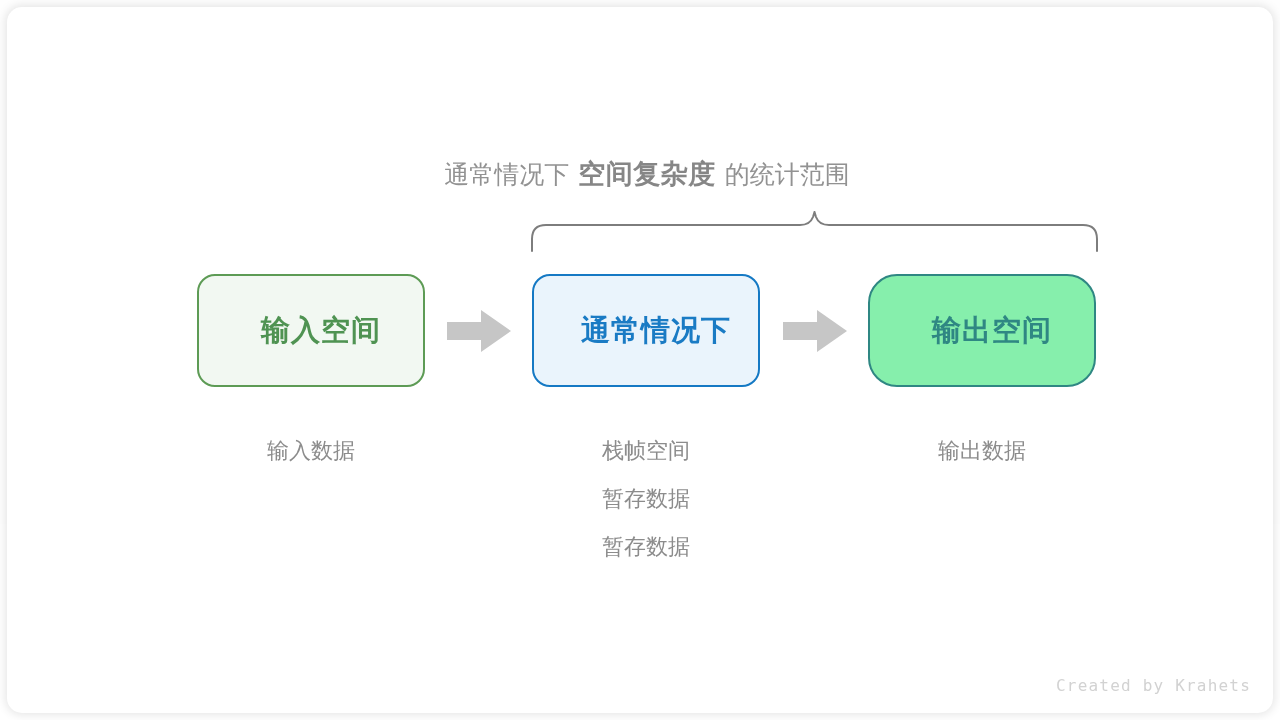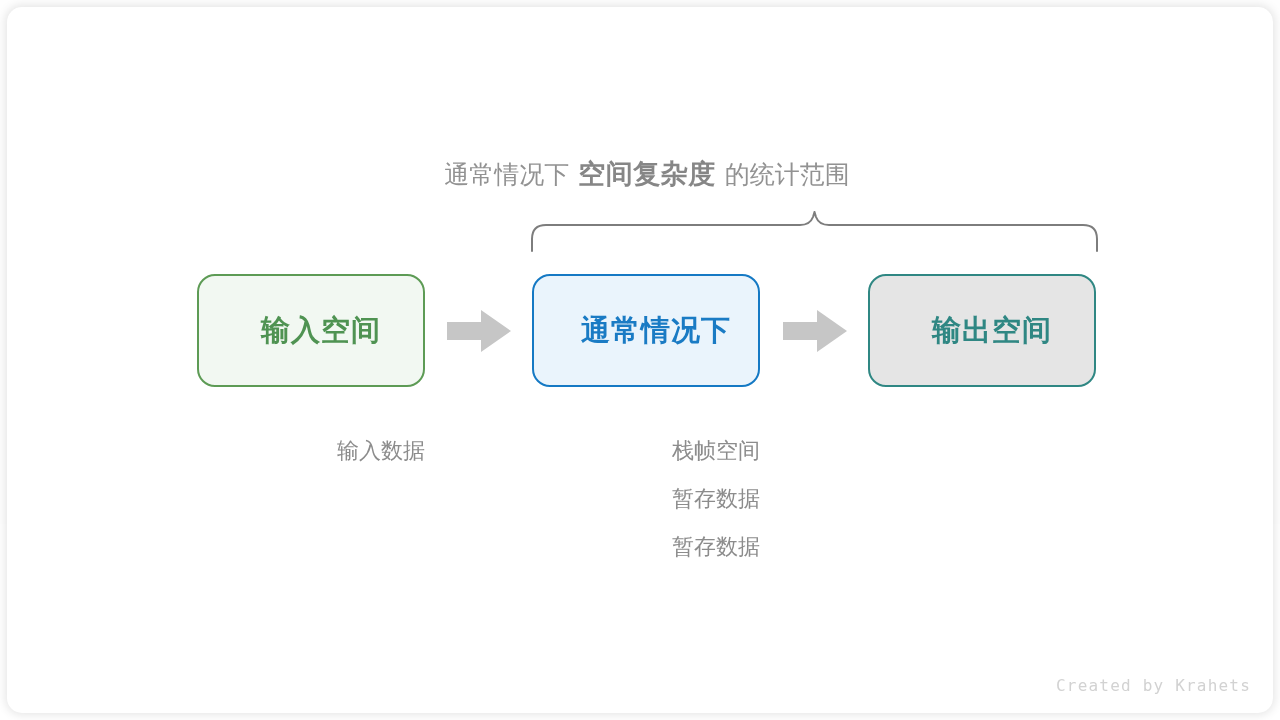--- a/index.html
+++ b/index.html
@@ -94,21 +94,21 @@
     height: 42px;
   }
   #arrow-1 { left: 440px; }
   #arrow-2 { left: 776px; }
 
   
   .labels {
     position: absolute;
     top: 420px;
     width: 228px;
-    text-align: right;
+    text-align: center;
     color: #8c8c8c;
     font-size: 22px;
   }
   .labels .line { line-height: 48px; white-space: nowrap; }
   #labels-input  { left: 190px; }
   #labels-temp   { left: 525px; }
   #labels-output { left: 861px; }
 
   
   #watermark {
@@ -139,21 +139,21 @@
     </div>
 
     <div class="box" id="box-input" style="border-color:#5d9b55; background:#f2f8f2; color:#4f9352;">
       <span>输入空间</span>
     </div>
 
     <div class="box" id="box-temp" style="border-color:#1579c4; background:#eaf4fc; color:#1a7bc4;">
       <span>通常情况下</span>
     </div>
 
-    <div class="box" id="box-output" style="border-color:#2f8783; background:#e5e5e5; color:#2f8783;">
+    <div class="box" id="box-output" style="border-color:#2f8783; background:#86efac; color:#2f8783;border-radius:29px;">
       <span>输出空间</span>
     </div>
 
     <div class="arrow" id="arrow-1">
       <svg width="64" height="42" viewBox="0 0 64 42" xmlns="http://www.w3.org/2000/svg">
         <path d="M0 12 L34 12 L34 0 L64 21 L34 42 L34 30 L0 30 Z" fill="#c6c6c6"></path>
       </svg>
     </div>
 
     <div class="arrow" id="arrow-2">
@@ -165,17 +165,20 @@
     <div class="labels" id="labels-input">
       <div class="line">输入数据</div>
     </div>
 
     <div class="labels" id="labels-temp">
       <div class="line">栈帧空间</div>
       <div class="line">暂存数据</div>
       <div class="line">暂存数据</div>
     </div>
 
+    <div class="labels" id="labels-output">
+      <div class="line">输出数据</div>
+    </div>
 
     <div id="watermark">Created by Krahets</div>
 
   </div>
 </div>
 
 </body></html>

